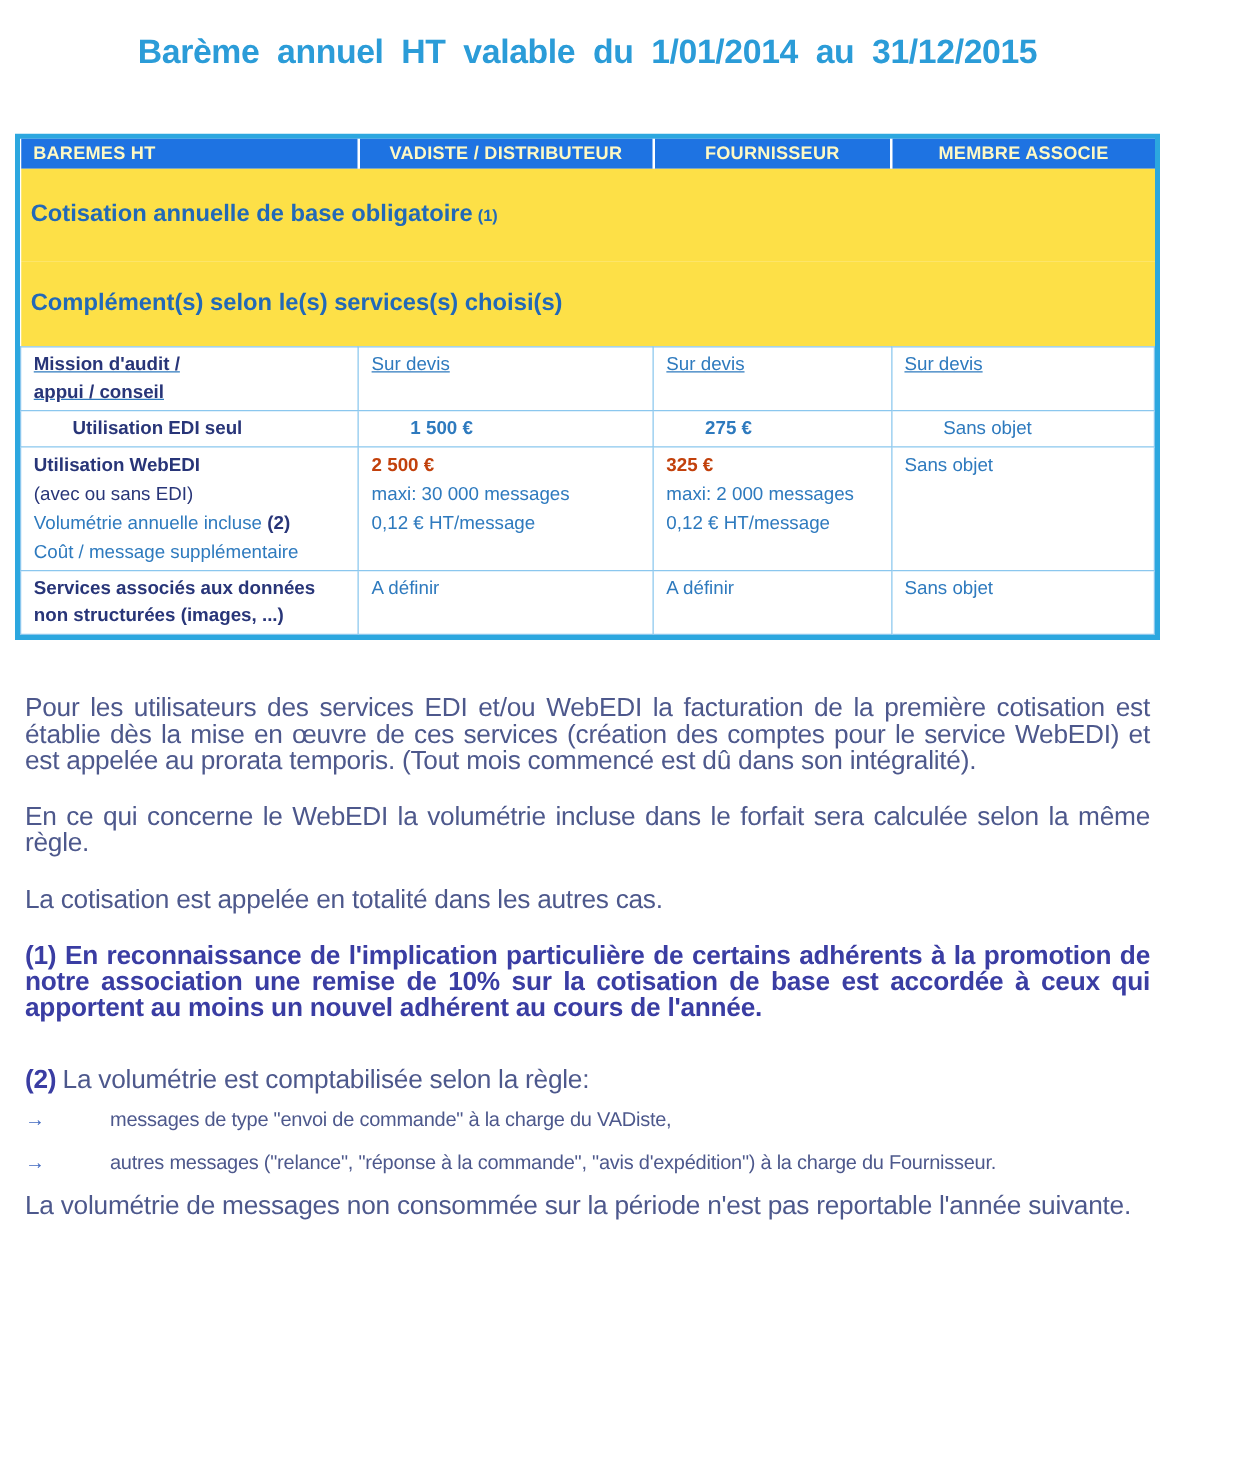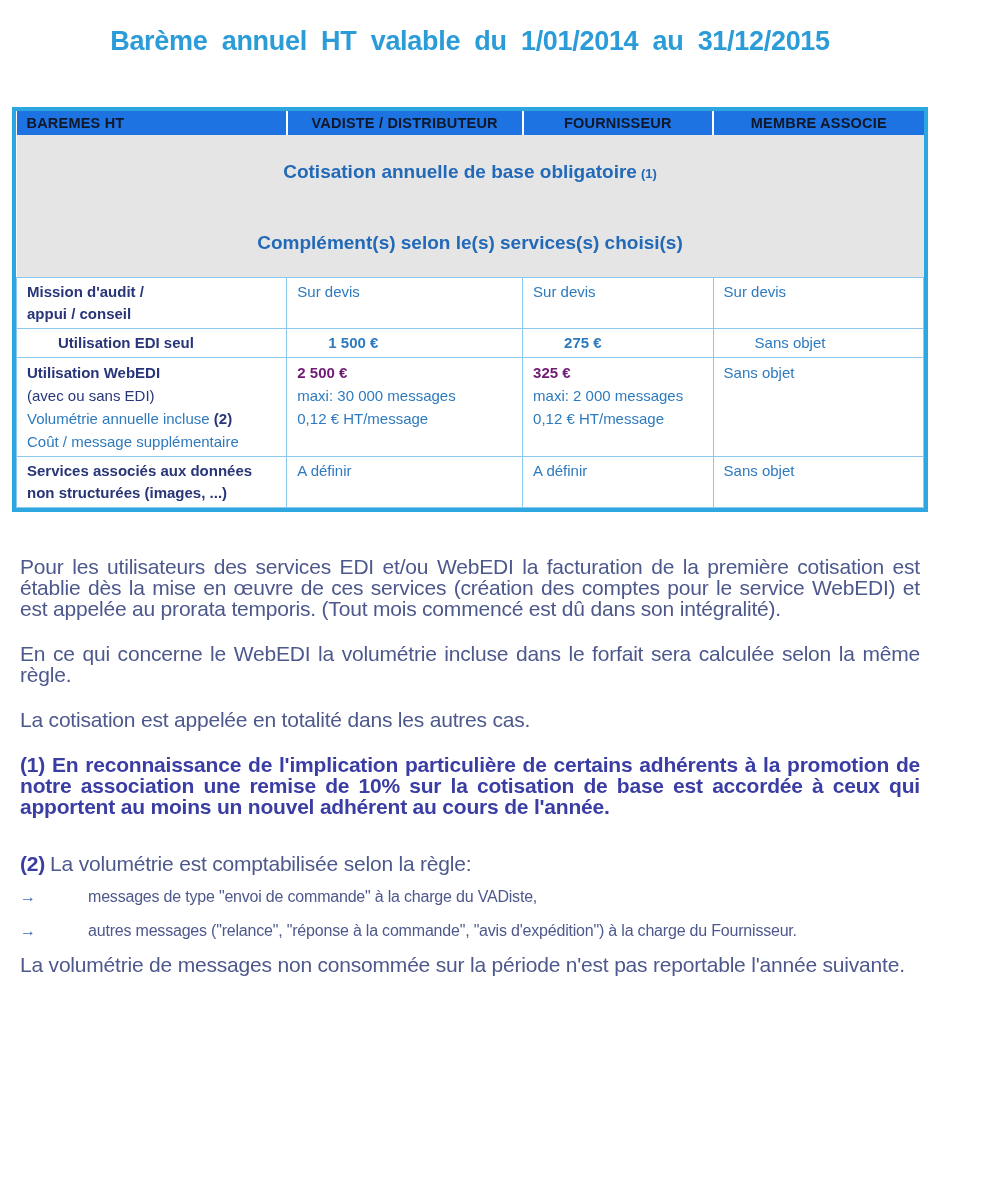--- a/index.html
+++ b/index.html
@@ -27,39 +27,39 @@
     margin: 50px auto 0 auto;
     border: 4px solid #2CA7DF;
     box-sizing: border-box;
     background: #ffffff;
   }
   table { width: 100%; border-collapse: collapse; table-layout: fixed; }
   td { padding: 2px 8px; vertical-align: top; box-sizing: border-box; }
 
   tr.hdr td {
     background: #1E73E2;
-    color: #0f172a;
+    color: #fef9c3;
     font-weight: 700;
     font-size: 14.5px;
     letter-spacing: 0.2px;
     height: 24px;
     vertical-align: middle;
     text-align: center;
     border-left: 2px solid #ffffff;
     margin-left: 27px;
   }
   tr.hdr td:first-child { text-align: left; padding-left: 10px; border-left: none; }
 
   td.sec {
-    text-align: center;
+    text-align: left;
     color: #2269B8;
     font-weight: 700;
     font-size: 19px;
     vertical-align: middle;
-    background: #e5e5e5;
+    background: #fde047;
   }
   td.sec1 { height: 74px; }
   td.sec2 { height: 68px; }
   .sec-note { font-size: 13px; margin-left: 4px; }
 
   tr.base td {
     background: #3E96E4;
     color: #ffffff;
     font-size: 15px;
     height: 26px;
@@ -73,28 +73,28 @@
   .base-label { font-weight: 700; }
   .base-suffix { font-weight: 400; margin-left: 4px; }
 
   tr.body td {
     border: 1px solid #8BC7EE;
     font-size: 15px;
     line-height: 22px;
     color: #2E7ABE;
     padding: 3px 10px;
   }
-  tr.r-mission td { height: 49px; }
+  tr.r-mission td { height: 49px; text-decoration: underline; }
   tr.r-edi td { height: 25px; padding-left: 41px; }
   tr.r-webedi td { height: 92px; line-height: 23px; }
   tr.r-services td { height: 50px; }
 
   .dark { color: #283578; }
   .b { font-weight: 700; }
-  .bval { color: #701a75; font-weight: 700; }
+  .bval { color: #c2410c; font-weight: 700; }
   .lite { color: #2E7ABE; font-weight: 400; }
 
   
   .text { width: 900px; margin: 44px auto 0 auto; }
   .text p {
     color: #4D588C;
     font-size: 21px;
     line-height: 21px;
     letter-spacing: -0.2px;
     text-align: justify;

